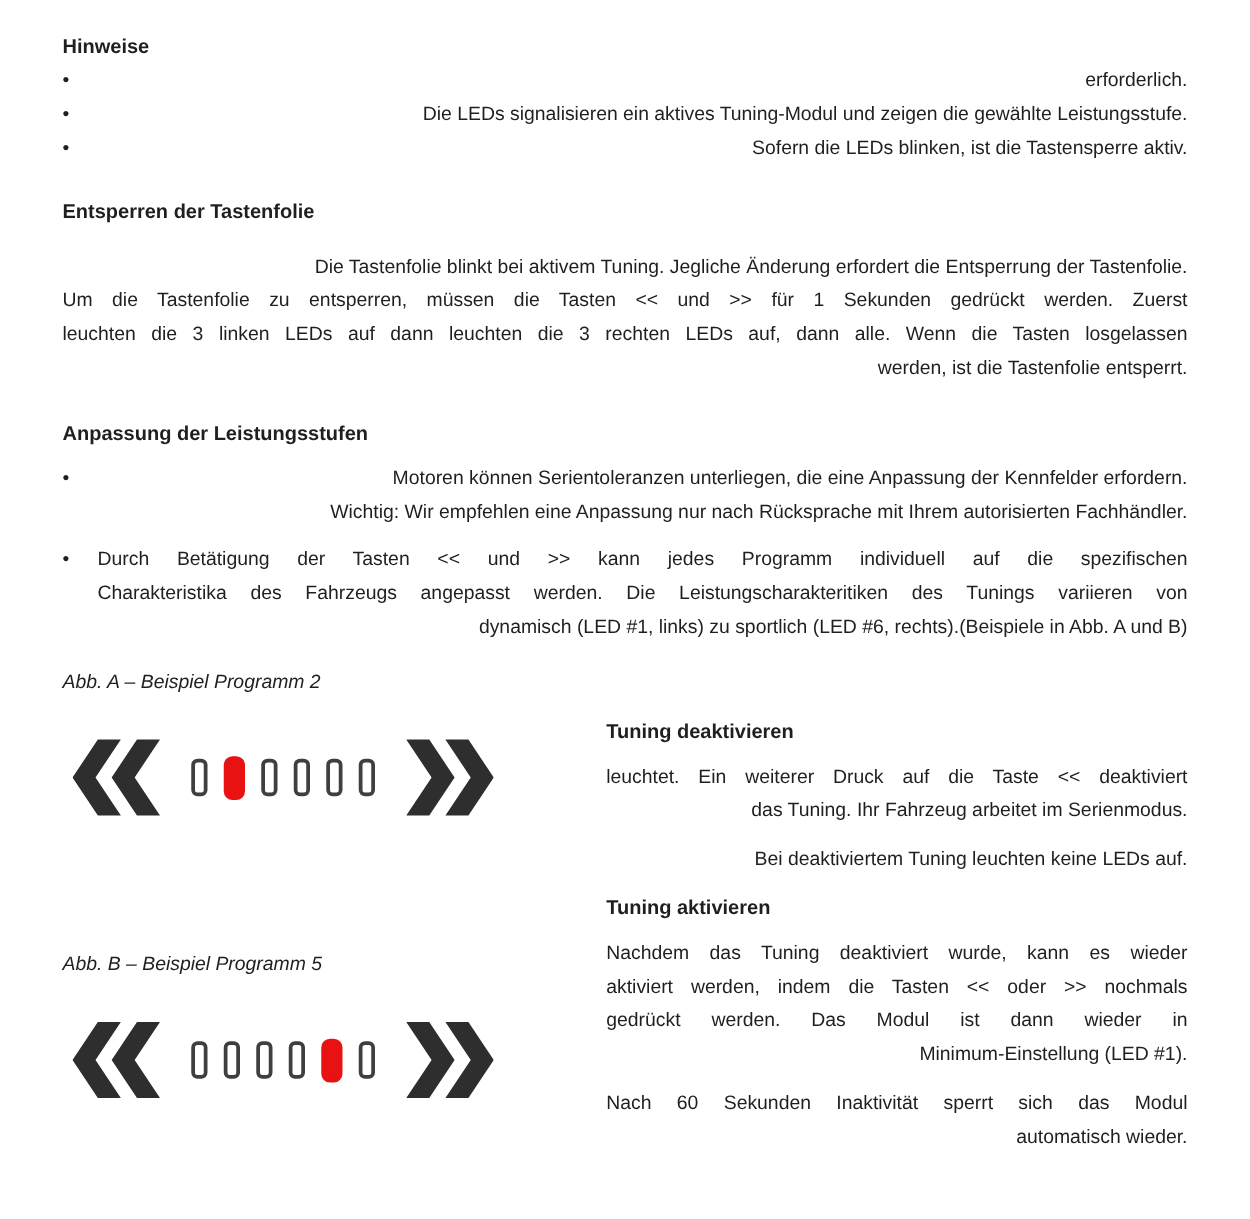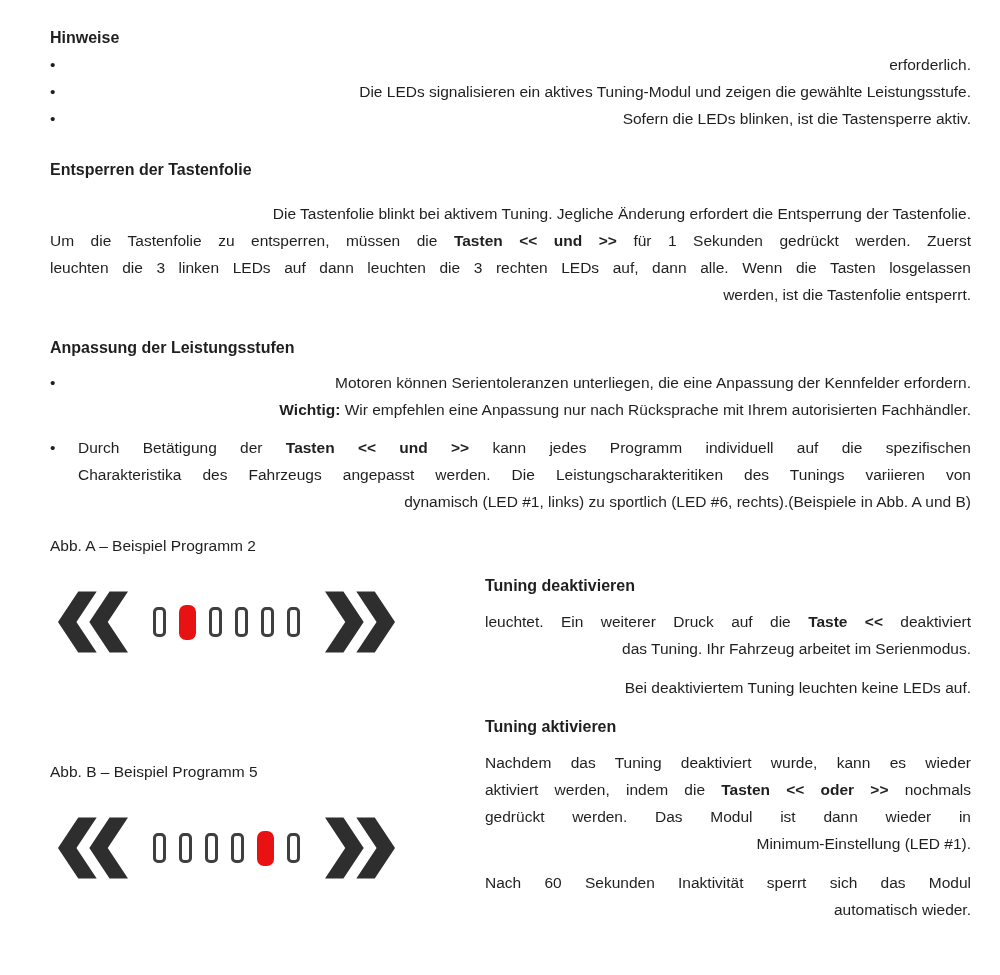--- a/index.html
+++ b/index.html
@@ -1,42 +1,42 @@
 <!DOCTYPE html>
 <html lang="de" style="--text: #1f1f1f; --chevron: #2e2e2e; --led-on: #e81212; --led-border: #3f3f3f;"><head>
 <meta charset="utf-8">
 <style>
   html, body { margin: 0; padding: 0; background: #ffffff; }
   .page {
     width: 1000px; height: 975px; box-sizing: border-box;
-    padding: 24px 29px 0 50px;
+    padding: 24px 50px 0 50px;
     font-family: "Liberation Sans", sans-serif;
     font-size: 15.5px; line-height: 27px;
     color: var(--text, #1f1f1f);
     background: #ffffff;
     overflow: hidden;
     position: relative;
   }
   h2, h3 { font-size: 16px; line-height: 27px; margin: 0; font-weight: bold; }
-  .b { font-weight: bold; }
+  .b { font-weight: normal; }
   .tline { text-align: right; }
   .tline.stretch { text-align: justify; text-align-last: justify; }
   .list { margin-top: 0; }
   .li { display: flex; }
   .bullet { width: 28px; flex: 0 0 28px; }
   .li .txt { flex: 1; }
   .sec-entsperren { margin-top: 24px; }
   .sec-entsperren .para1 { margin-top: 17px; }
   .sec-anpassung { margin-top: 26px; }
   .sec-anpassung .list { margin-top: 8px; }
   .sec-anpassung .li + .li { margin-top: 11px; }
   .lower { display: flex; margin-top: 17px; }
   .col-left { width: 435px; flex: 0 0 435px; }
   .col-right { flex: 1; margin-top: 40px; }
-  .fig-label { line-height: 27px; }
+  .fig-label { line-height: 27px; font-style: italic; }
   .figure {
     display: flex; align-items: center;
     padding-left: 8px; height: 70px;
   }
   .figure-a { margin-top: 28px; margin-bottom: 101px; }
   .figure-b { margin-top: 28px; }
   .chev { display: block; flex: 0 0 auto; }
   .chev polygon { fill: var(--chevron, #2e2e2e); }
   .led-strip { display: flex; align-items: center; column-gap: 13px; margin: 0 25px; }
   .led {

